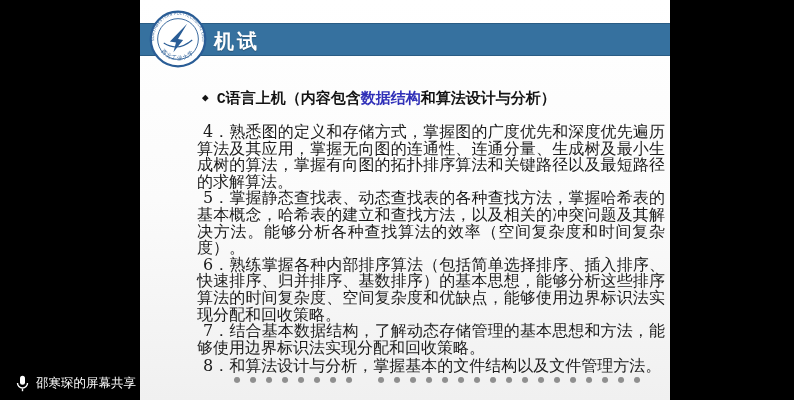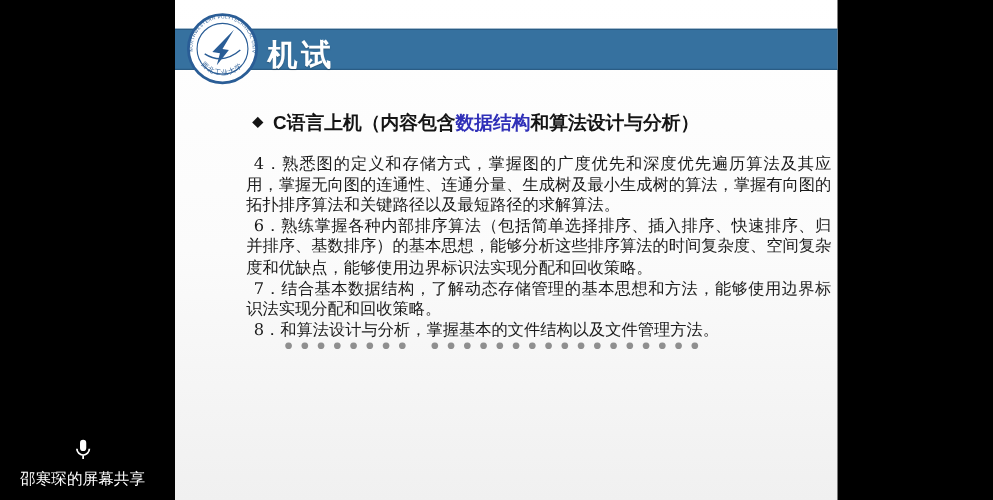--- a/index.html
+++ b/index.html
@@ -20,59 +20,58 @@
   
   .header-bar{
     position:absolute;left:0;top:23px;width:530px;height:33px;
     box-sizing:border-box;
     background:var(--header_blue,#36719f);
     border-top:1px solid #2a5c84;
     border-bottom:1px solid #2a5c84;
   }
   .title{
     position:absolute;left:74px;top:28px;
-    color:#fff;font-size:24px;font-weight:bold;letter-spacing:3px;
+    color:#fff;font-size:20px;font-weight:bold;letter-spacing:3px;
     text-shadow:0 1px 1px rgba(0,0,0,.25);
   }
   .logo{position:absolute;left:9px;top:10px;width:58px;height:58px;}
 
   
   .bullet{
     position:absolute;left:62px;top:89px;
     font-size:15px;font-weight:bold;color:#141414;
-    font-family:Liberation Sans, sans-serif;
+    font-family:Liberation Mono, monospace;
     white-space:nowrap;
   }
   .diamond{font-size:11px;margin-right:8px;vertical-align:2px;color:#141414;}
   .hl{color:var(--link_blue,#3030b8);}
 
   
   .body-text{
     position:absolute;left:57px;top:124px;width:468px;
     font-family:"DejaVu Serif","Liberation Serif",serif;
-    font-size:13px;line-height:16.6px;
+    font-size:16px;line-height:16.6px;
     color:var(--body_text,#1b1b1b);
     text-align:justify;
   }
   .item{margin:0;text-indent:6px;}
   .emph{
     -webkit-text-emphasis:filled circle var(--emphasis_dot,#8f8f8f);
     text-emphasis:filled circle var(--emphasis_dot,#8f8f8f);
     -webkit-text-emphasis-position:under;
     text-emphasis-position:under right;
   }
 
   
   .share-label{
     position:absolute;left:16px;bottom:6px;
     display:flex;align-items:center;gap:7px;
     color:var(--overlay_text,#fff);font-size:12.5px;
     background:var(--overlay_bg,#000);
     padding:2px 2px 2px 0;
-    flex-direction:column;
   }
   .mic{display:inline-flex;}
 </style>
 </head>
 <body>
 
 <div class="screen">
 
   <div class="slide">
 
@@ -96,20 +95,21 @@
         <path d="M14.5 32.5 Q28.5 41.5 42.5 29.5" fill="none" stroke="#2a5d96" stroke-width="1.1"></path>
       </svg>
     </div>
 
     <div class="title">机试</div>
 
     <div class="bullet"><span class="diamond">◆</span><span>C语言上机（内容包含</span><span class="hl">数据结构</span><span>和算法设计与分析）</span></div>
 
     <div class="body-text">
       <p class="item"><span>4．</span><span>熟悉图的定义和存储方式，掌握图的广度优先和深度优先遍历算法及其应用，掌握无向图的连通性、连通分量、生成树及最小生成树的算法，掌握有向图的拓扑排序算法和关键路径以及最短路径的求解算法。</span></p>
+      <p class="item"><span>5．</span><span>掌握静态查找表、动态查找表的各种查找方法，掌握哈希表的基本概念，哈希表的建立和查找方法，以及相关的冲突问题及其解决方法。能够分析各种查找算法的效率（空间复杂度和时间复杂度）。</span></p>
       <p class="item"><span>6．</span><span>熟练掌握各种内部排序算法（包括简单选择排序、插入排序、快速排序、归并排序、基数排序）的基本思想，能够分析这些排序算法的时间复杂度、空间复杂度和优缺点，能够使用边界标识法实现分配和回收策略。</span></p>
       <p class="item"><span>7．</span><span>结合基本数据结构，了解动态存储管理的基本思想和方法，能够使用边界标识法实现分配和回收策略。</span></p>
       <p class="item"><span>8．</span><span class="emph">和算法设计与分析，掌握基本的文件结构以及文件管理方法。</span></p>
     </div>
 
   </div>
 
   <div class="share-label">
     <span class="mic">
       <svg width="13" height="17" viewBox="0 0 13 17">

